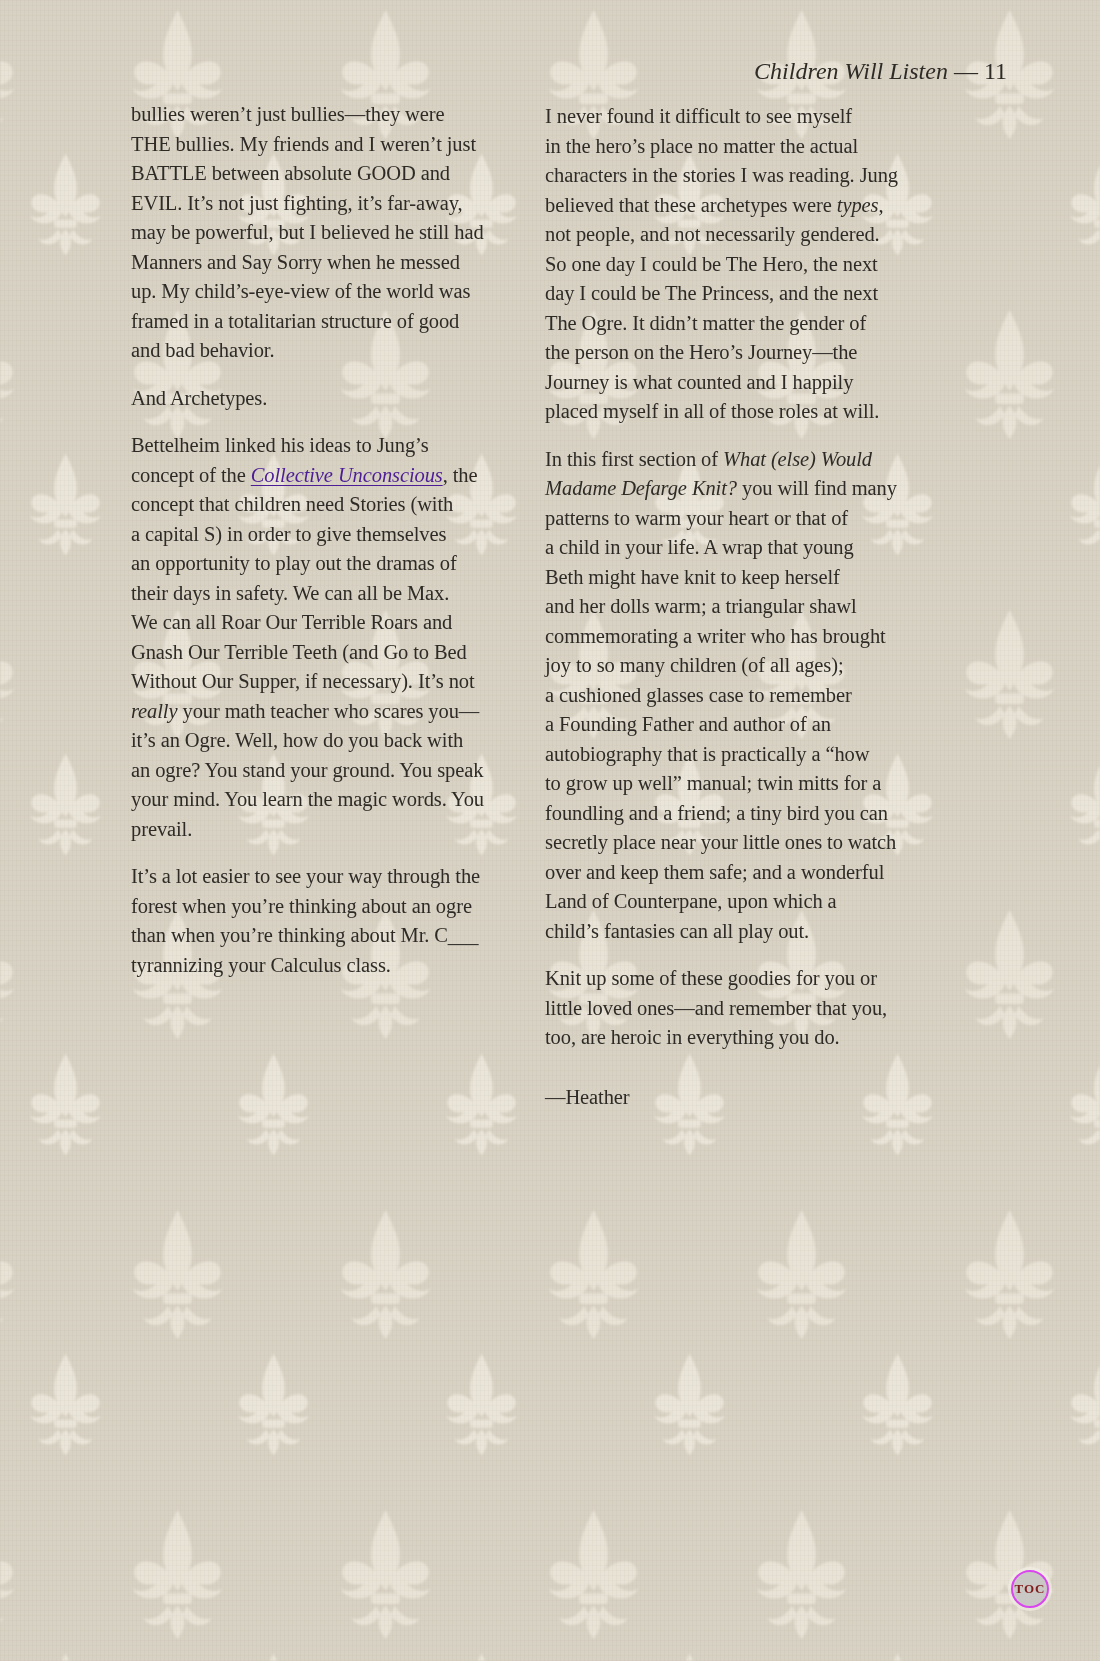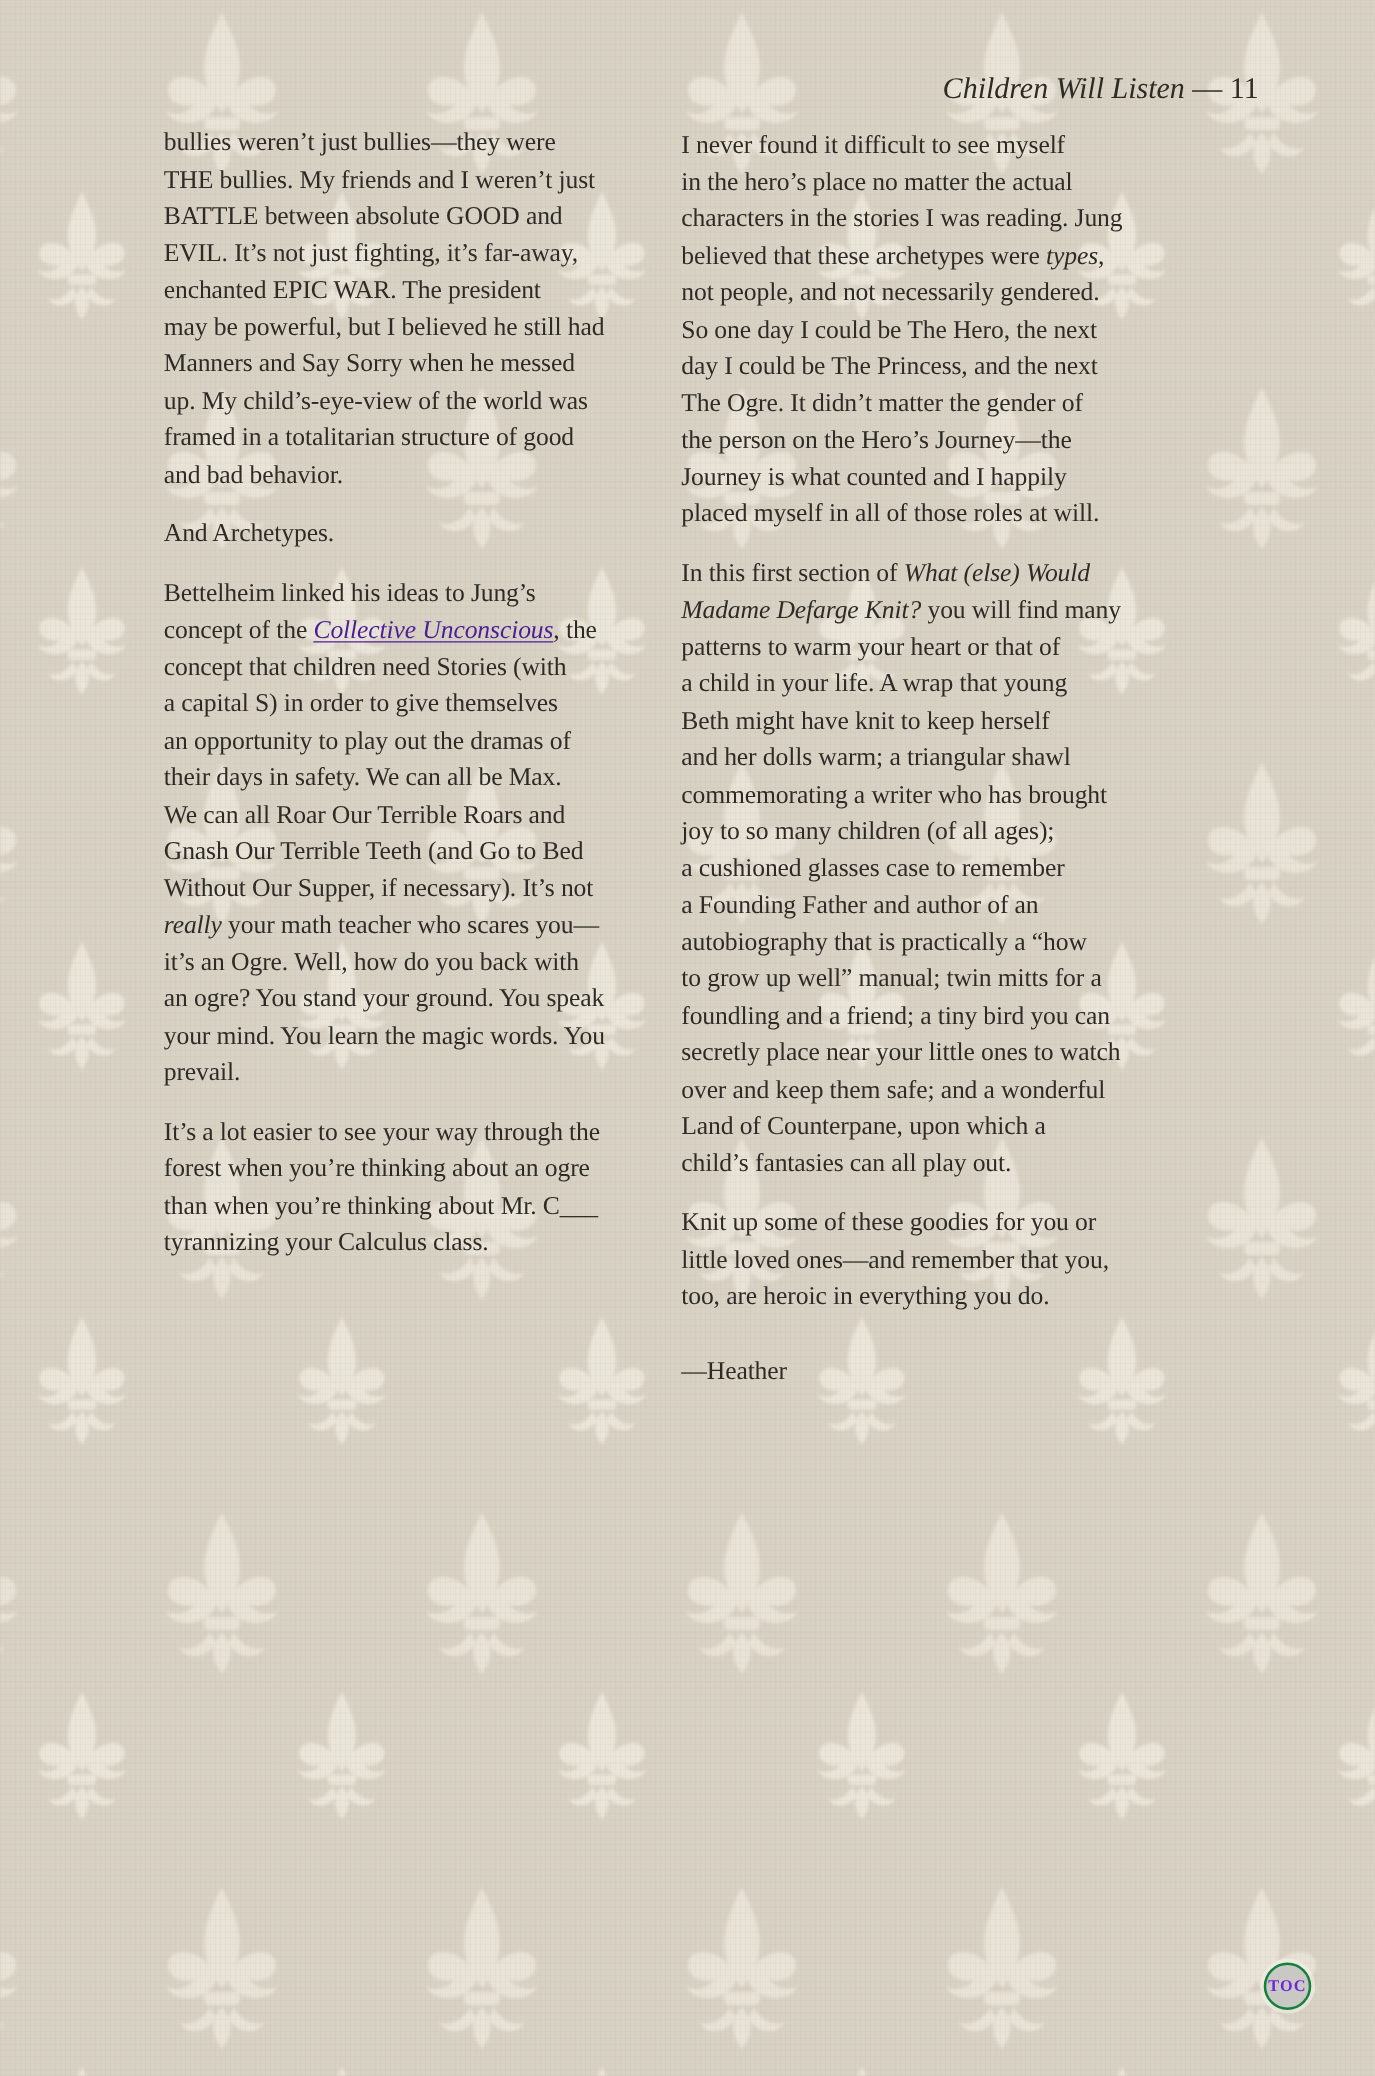--- a/index.html
+++ b/index.html
@@ -68,23 +68,23 @@
     line-height: 29.5px;
   }
   .toc-button {
     position: absolute;
     left: 1011px;
     top: 1570px;
     width: 38px;
     height: 38px;
     border-radius: 50%;
     background: #c9c8c4;
-    border: 2px solid #15803d;
+    border: 2px solid #d946ef;
     box-shadow: 0 0 0 3px rgba(245,242,234,0.55);
-    color: #6d28d9;
+    color: #7f1d1d;
     font-family: "Liberation Serif", "DejaVu Serif", serif;
     font-weight: bold;
     font-size: 13px;
     letter-spacing: 1px;
     display: flex;
     align-items: center;
     justify-content: center;
     padding: 0;
     cursor: pointer;
   }
@@ -124,21 +124,20 @@
     <span class="it">Children Will Listen</span><span> — </span><span>11</span>
   </div>
 
   <div class="col col-left">
     <div>
         <div class="para">
           <div class="line"><span>bullies weren’t just bullies—they were</span></div>
           <div class="line"><span>THE bullies. My friends and I weren’t just</span></div>
           <div class="line"><span>BATTLE between absolute GOOD and</span></div>
           <div class="line"><span>EVIL. It’s not just fighting, it’s far-away,</span></div>
-          <div class="line"><span>enchanted EPIC WAR. The president</span></div>
           <div class="line"><span>may be powerful, but I believed he still had</span></div>
           <div class="line"><span>Manners and Say Sorry when he messed</span></div>
           <div class="line"><span>up. My child’s-eye-view of the world was</span></div>
           <div class="line"><span>framed in a totalitarian structure of good</span></div>
           <div class="line"><span>and bad behavior.</span></div>
         </div>
         <div class="para">
           <div class="line"><span>And Archetypes.</span></div>
         </div>
         <div class="para">

